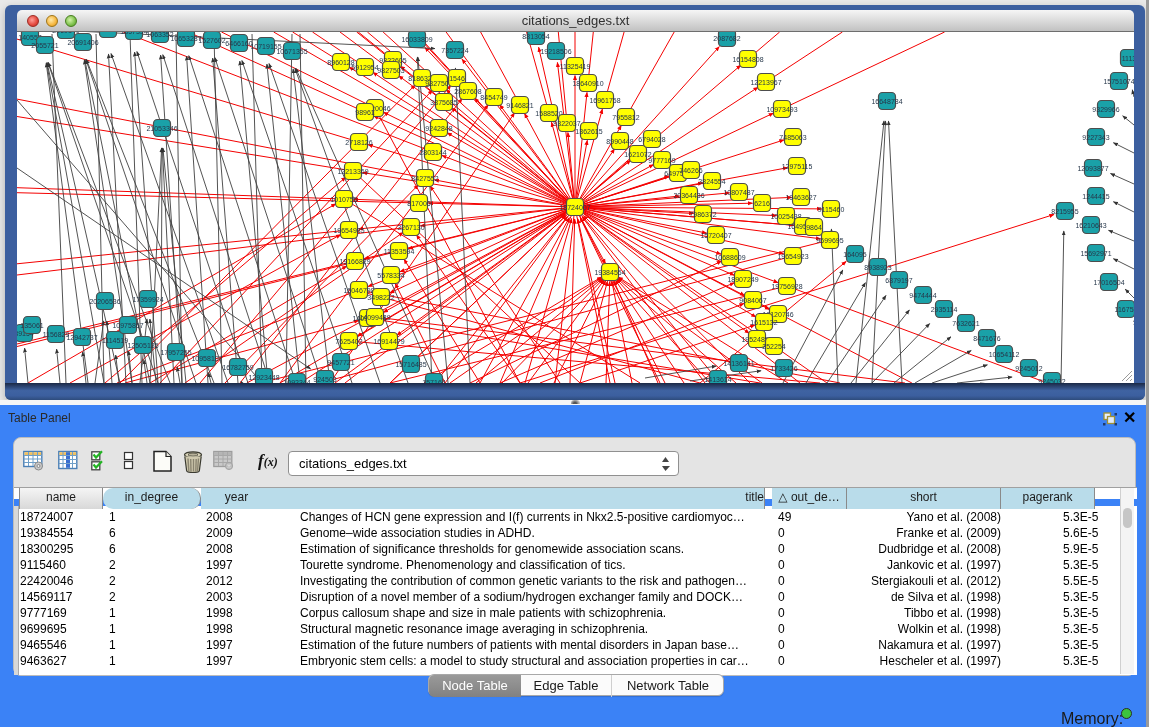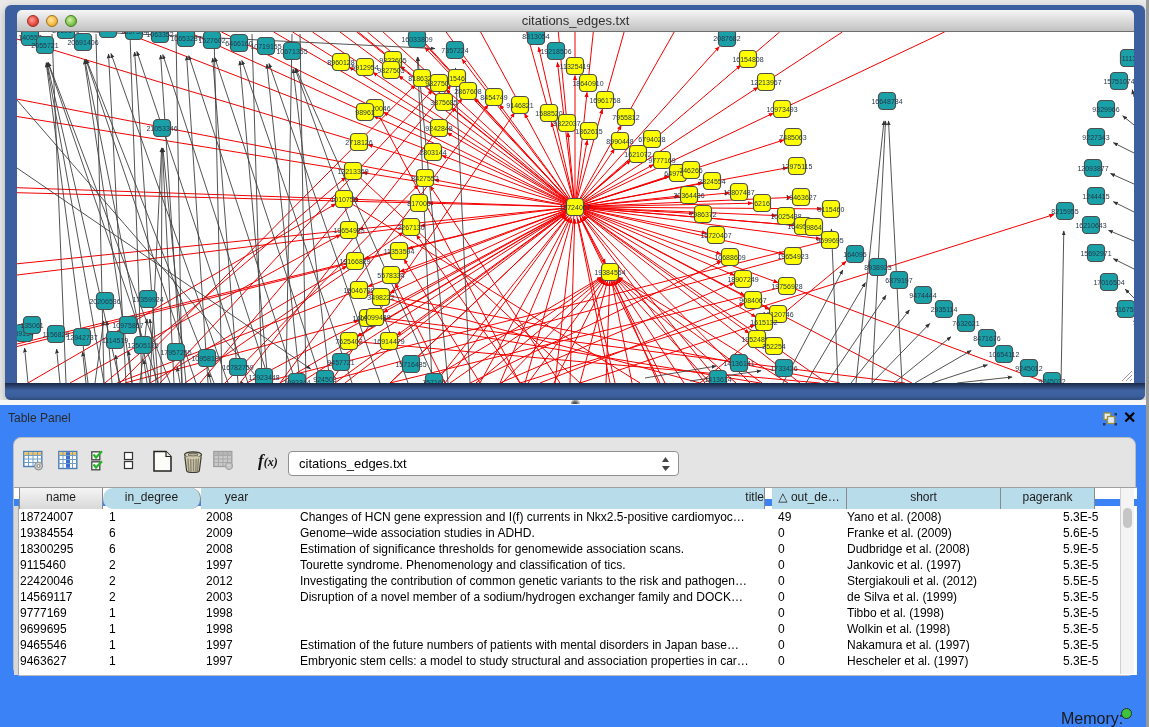--- a/index.html
+++ b/index.html
@@ -55,21 +55,21 @@
 #h-pr   { left:987px; width:94px; }
 #lstrip { position:absolute; left:0; top:0; width:5px; height:188px; background:#d8d8d8; border-right:1px solid #aaa; }
 #tbody { position:absolute; left:0; top:22px; width:1123px; }
 .trow { position:relative; height:16px; font-size:12px; color:#000; white-space:nowrap; }
 .c { position:absolute; top:0; height:16px; line-height:15px; overflow:hidden; }
 .c-name { left:6px; width:82px; }
 .c-deg  { left:95px; width:90px; }
 .c-year { left:192px; width:65px; }
 .c-title{ left:266px; width:491px;margin-left:20px; }
 .c-out  { left:764px; width:67px; }
-.c-short{ left:833px; width:154px; text-align:left; }
+.c-short{ left:833px; width:154px; text-align:right; }
 .c-pr   { left:1049px; width:88px; }
 #vscroll { position:absolute; right:1px; top:50px; width:14px; height:186px; background:#f4f4f4;
   border-left:1px solid #d0d0d0; }
 #vthumb { position:absolute; left:2px; top:20px; width:9px; height:20px; background:#c6c6c6; border-radius:4.5px; }
 
 #tabs { position:absolute; left:428px; top:269px; width:296px; height:22px;
   border:1px solid #a8a8a8; border-radius:6px; background:#fbfbfb; font-size:13px;
   box-shadow:0 1px 1px rgba(0,0,0,.15); }
 .tab { position:absolute; top:0; height:22px; line-height:21px; text-align:center; color:#1a1a1a; }
 #tab1 { left:0; width:92px; background:linear-gradient(#9a9a9a,#818181); color:#fff; border-radius:5px 0 0 5px; }
@@ -776,35 +776,37 @@
               <div class="c c-out">0</div>
               <div class="c c-short">Stergiakouli et al. (2012)</div>
               <div class="c c-pr">5.5E-5</div>
             </div>
 <div class="trow">
               <div class="c c-name">14569117</div>
               <div class="c c-deg">2</div>
               <div class="c c-year">2003</div>
               <div class="c c-title">Disruption of a novel member of a sodium/hydrogen exchanger family and DOCK…</div>
               <div class="c c-out">0</div>
-              <div class="c c-short">de Silva et al. (1999)</div>
+              <div class="c c-short">de Silva et al. (1998)</div>
               <div class="c c-pr">5.3E-5</div>
             </div>
 <div class="trow">
               <div class="c c-name">9777169</div>
               <div class="c c-deg">1</div>
               <div class="c c-year">1998</div>
+              <div class="c c-title">Corpus callosum shape and size in male patients with schizophrenia.</div>
               <div class="c c-out">0</div>
               <div class="c c-short">Tibbo et al. (1998)</div>
               <div class="c c-pr">5.3E-5</div>
             </div>
 <div class="trow">
               <div class="c c-name">9699695</div>
               <div class="c c-deg">1</div>
               <div class="c c-year">1998</div>
+              <div class="c c-title">Structural magnetic resonance image averaging in schizophrenia.</div>
               <div class="c c-out">0</div>
               <div class="c c-short">Wolkin et al. (1998)</div>
               <div class="c c-pr">5.3E-5</div>
             </div>
 <div class="trow">
               <div class="c c-name">9465546</div>
               <div class="c c-deg">1</div>
               <div class="c c-year">1997</div>
               <div class="c c-title">Estimation of the future numbers of patients with mental disorders in Japan base…</div>
               <div class="c c-out">0</div>
@@ -818,18 +820,23 @@
               <div class="c c-title">Embryonic stem cells: a model to study structural and association properties in car…</div>
               <div class="c c-out">0</div>
               <div class="c c-short">Hescheler et al. (1997)</div>
               <div class="c c-pr">5.3E-5</div>
             </div>
     </div>
    </div>
    <div id="vscroll">
           <div id="vthumb"></div>
         </div>
+  </div>
+  <div id="tabs">
+    <div class="tab" id="tab1">Node Table</div>
+    <div class="tab" id="tab2">Edge Table</div>
+    <div class="tab" id="tab3">Network Table</div>
   </div>
   <div id="mem">Memory: OK</div>
   <div id="memdot"></div>
  </div>
  <div id="appedge"></div>
 </div>
 
 </body></html>

